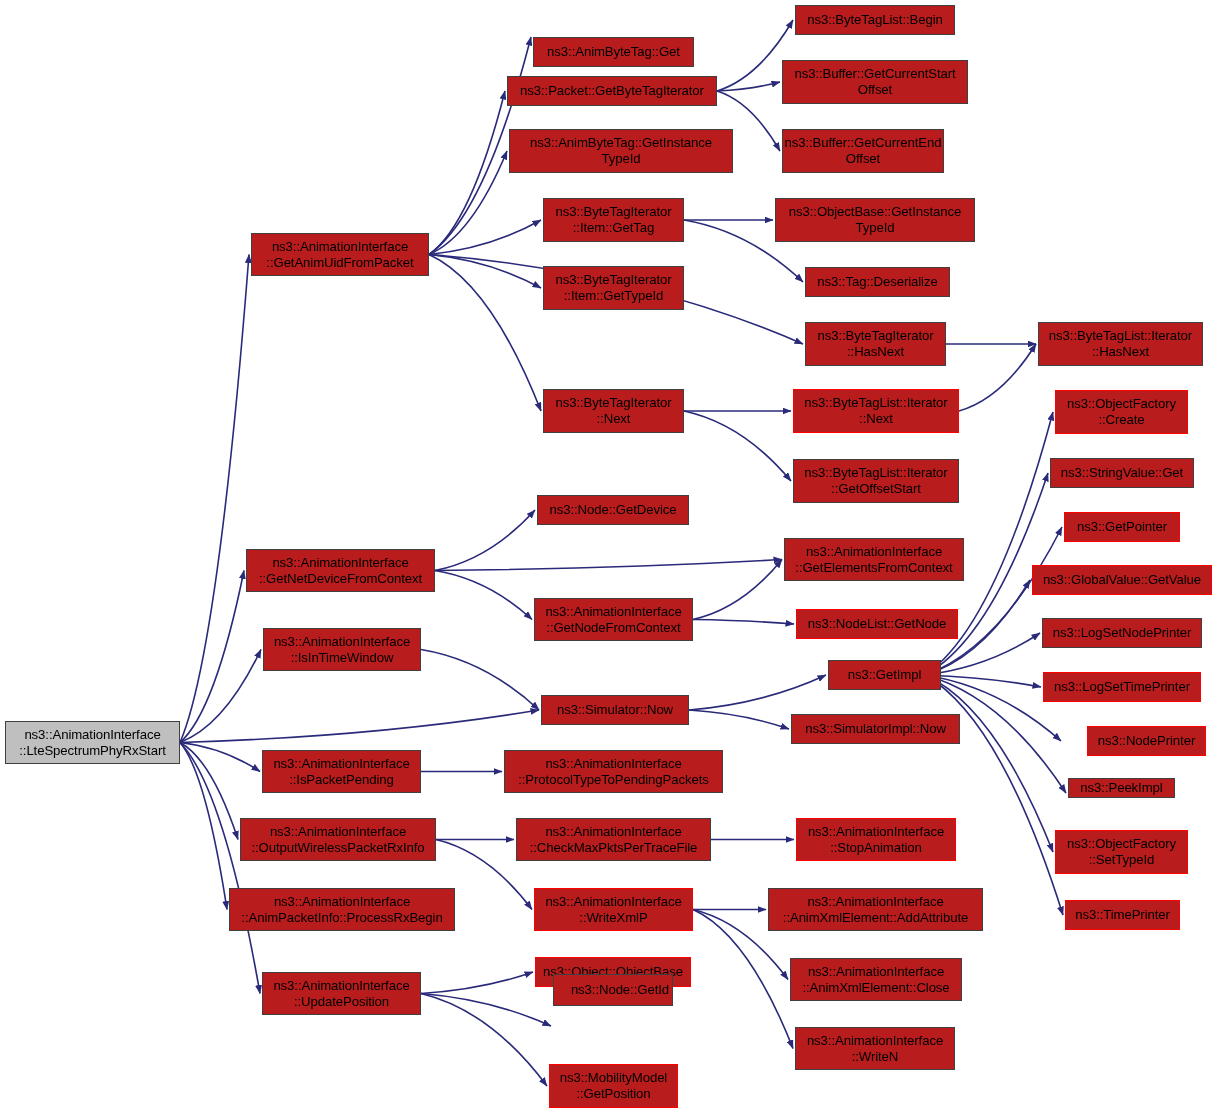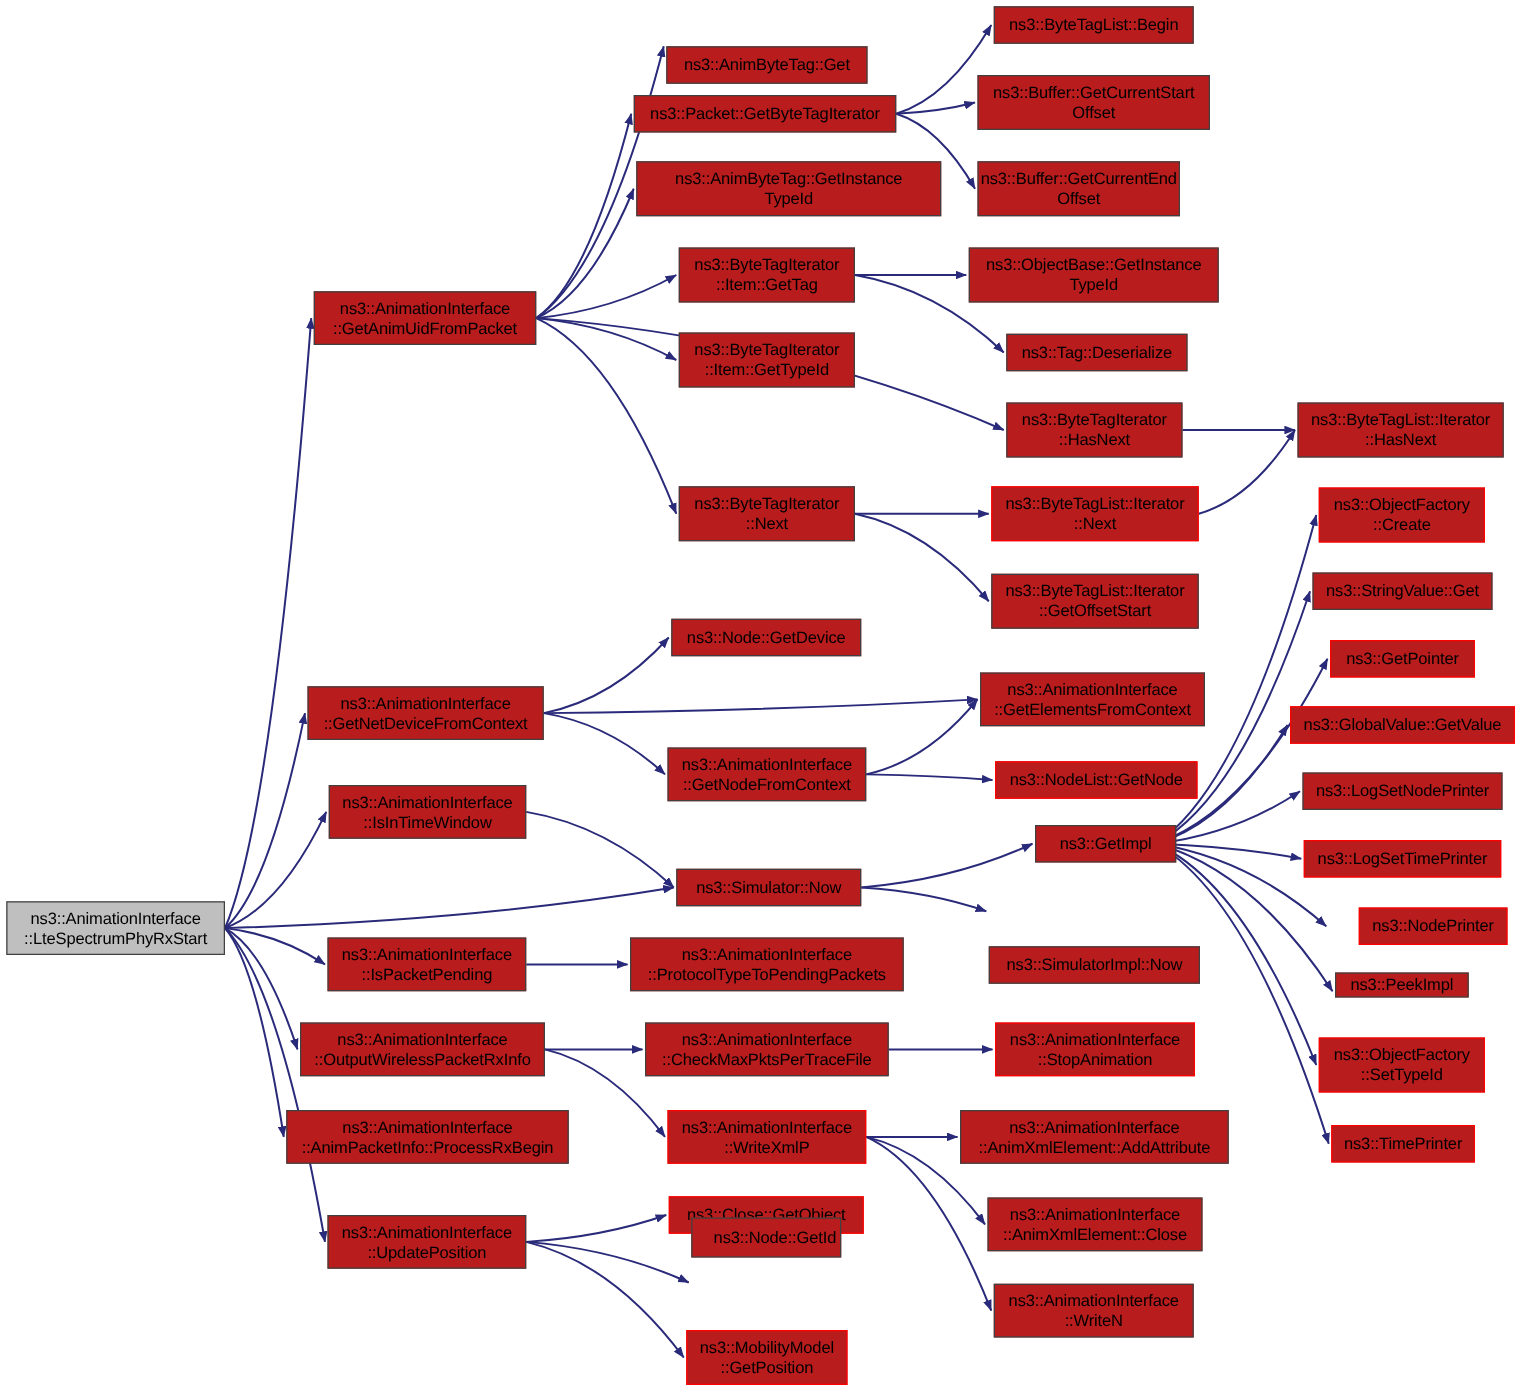--- a/index.html
+++ b/index.html
@@ -112,21 +112,21 @@
       <path d="M 693 909.5 Q 745.25 922.1 788 979.5" fill="none" stroke="#2a2a7a" stroke-width="1.6" marker-end="url(#arrowhead)"></path>
       <path d="M 693 909.5 Q 748 934.52 793 1048.5" fill="none" stroke="#2a2a7a" stroke-width="1.6" marker-end="url(#arrowhead)"></path>
       <path d="M 421 993.5 Q 482.6 989.63 533 972" fill="none" stroke="#2a2a7a" stroke-width="1.6" marker-end="url(#arrowhead)"></path>
       <path d="M 421 993.5 Q 492.5 999.35 551 1026" fill="none" stroke="#2a2a7a" stroke-width="1.6" marker-end="url(#arrowhead)"></path>
       <path d="M 421 993.5 Q 490.3 1010.15 547 1086" fill="none" stroke="#2a2a7a" stroke-width="1.6" marker-end="url(#arrowhead)"></path>
     </svg>
 <div class="node root" style="left: 5px; top: 721px; width: 175px; height: 43px;"><span class="lbl">ns3::AnimationInterface
 ::LteSpectrumPhyRxStart</span></div>
     <div class="node" style="left: 533px; top: 22px; width: 161px; height: 30px; margin-top: 15px;"><span class="lbl">ns3::AnimByteTag::Get</span></div>
     <div class="node" style="left: 507px; top: 76px; width: 210px; height: 30px;"><span class="lbl">ns3::Packet::GetByteTagIterator</span></div>
-    <div class="node" style="left: 509px; top: 129px; width: 244px; height: 44px;"><span class="lbl">ns3::AnimByteTag::GetInstance
+    <div class="node" style="left: 509px; top: 129px; width: 224px; height: 44px;"><span class="lbl">ns3::AnimByteTag::GetInstance
 TypeId</span></div>
     <div class="node" style="left: 543px; top: 198px; width: 141px; height: 44px;"><span class="lbl">ns3::ByteTagIterator
 ::Item::GetTag</span></div>
     <div class="node" style="left: 543px; top: 266px; width: 141px; height: 44px;"><span class="lbl">ns3::ByteTagIterator
 ::Item::GetTypeId</span></div>
     <div class="node" style="left: 805px; top: 322px; width: 141px; height: 44px;"><span class="lbl">ns3::ByteTagIterator
 ::HasNext</span></div>
     <div class="node" style="left: 543px; top: 389px; width: 141px; height: 44px;"><span class="lbl">ns3::ByteTagIterator
 ::Next</span></div>
     <div class="node" style="left: 795px; top: 5px; width: 160px; height: 30px;"><span class="lbl">ns3::ByteTagList::Begin</span></div>
@@ -150,21 +150,21 @@
 ::GetNetDeviceFromContext</span></div>
     <div class="node" style="left: 534px; top: 598px; width: 159px; height: 43px;"><span class="lbl">ns3::AnimationInterface
 ::GetNodeFromContext</span></div>
     <div class="node" style="left: 784px; top: 538px; width: 180px; height: 43px;"><span class="lbl">ns3::AnimationInterface
 ::GetElementsFromContext</span></div>
     <div class="node red" style="left: 796px; top: 609px; width: 162px; height: 30px;"><span class="lbl">ns3::NodeList::GetNode</span></div>
     <div class="node" style="left: 263px; top: 628px; width: 158px; height: 43px;"><span class="lbl">ns3::AnimationInterface
 ::IsInTimeWindow</span></div>
     <div class="node" style="left: 541px; top: 695px; width: 148px; height: 30px;"><span class="lbl">ns3::Simulator::Now</span></div>
     <div class="node" style="left: 828px; top: 660px; width: 113px; height: 30px;"><span class="lbl">ns3::GetImpl</span></div>
-    <div class="node" style="left: 791px; top: 714px; width: 169px; height: 30px; margin-top: 43px;"><span class="lbl">ns3::SimulatorImpl::Now</span></div>
+    <div class="node" style="left: 791px; top: 714px; width: 169px; height: 30px;"><span class="lbl">ns3::SimulatorImpl::Now</span></div>
     <div class="node red" style="left: 1055px; top: 390px; width: 133px; height: 44px;"><span class="lbl">ns3::ObjectFactory
 ::Create</span></div>
     <div class="node" style="left: 1050px; top: 458px; width: 144px; height: 30px;"><span class="lbl">ns3::StringValue::Get</span></div>
     <div class="node red" style="left: 1064px; top: 512px; width: 116px; height: 30px;"><span class="lbl">ns3::GetPointer</span></div>
     <div class="node red" style="left: 1032px; top: 565px; width: 180px; height: 30px;"><span class="lbl">ns3::GlobalValue::GetValue</span></div>
     <div class="node" style="left: 1042px; top: 618px; width: 160px; height: 30px;"><span class="lbl">ns3::LogSetNodePrinter</span></div>
     <div class="node red" style="left: 1043px; top: 672px; width: 158px; height: 30px;"><span class="lbl">ns3::LogSetTimePrinter</span></div>
     <div class="node red" style="left: 1063px; top: 726px; width: 119px; height: 30px; margin-left: 24px;"><span class="lbl">ns3::NodePrinter</span></div>
     <div class="node" style="left: 1068px; top: 778px; width: 107px; height: 20px;"><span class="lbl">ns3::PeekImpl</span></div>
     <div class="node red" style="left: 1055px; top: 830px; width: 133px; height: 44px;"><span class="lbl">ns3::ObjectFactory
@@ -183,19 +183,19 @@
     <div class="node" style="left: 229px; top: 888px; width: 226px; height: 43px;"><span class="lbl">ns3::AnimationInterface
 ::AnimPacketInfo::ProcessRxBegin</span></div>
     <div class="node red" style="left: 534px; top: 888px; width: 159px; height: 43px;"><span class="lbl">ns3::AnimationInterface
 ::WriteXmlP</span></div>
     <div class="node" style="left: 768px; top: 888px; width: 215px; height: 43px;"><span class="lbl">ns3::AnimationInterface
 ::AnimXmlElement::AddAttribute</span></div>
     <div class="node" style="left: 790px; top: 958px; width: 172px; height: 43px;"><span class="lbl">ns3::AnimationInterface
 ::AnimXmlElement::Close</span></div>
     <div class="node" style="left: 795px; top: 1027px; width: 160px; height: 43px;"><span class="lbl">ns3::AnimationInterface
 ::WriteN</span></div>
-    <div class="node red" style="left: 535px; top: 957px; width: 156px; height: 30px;"><span class="lbl">ns3::Close::GetObject</span></div>
+    <div class="node red" style="left: 535px; top: 957px; width: 156px; height: 30px;"><span class="lbl">ns3::Object::ObjectBase</span></div>
     <div class="node" style="left: 262px; top: 972px; width: 159px; height: 43px;"><span class="lbl">ns3::AnimationInterface
 ::UpdatePosition</span></div>
     <div class="node" style="left: 553px; top: 974px; width: 120px; height: 32px; text-align: right;"><span class="lbl">ns3::Node::GetId</span></div>
     <div class="node red" style="left: 549px; top: 1064px; width: 129px; height: 44px;"><span class="lbl">ns3::MobilityModel
 ::GetPosition</span></div>
   </div>
 
 </body></html>

